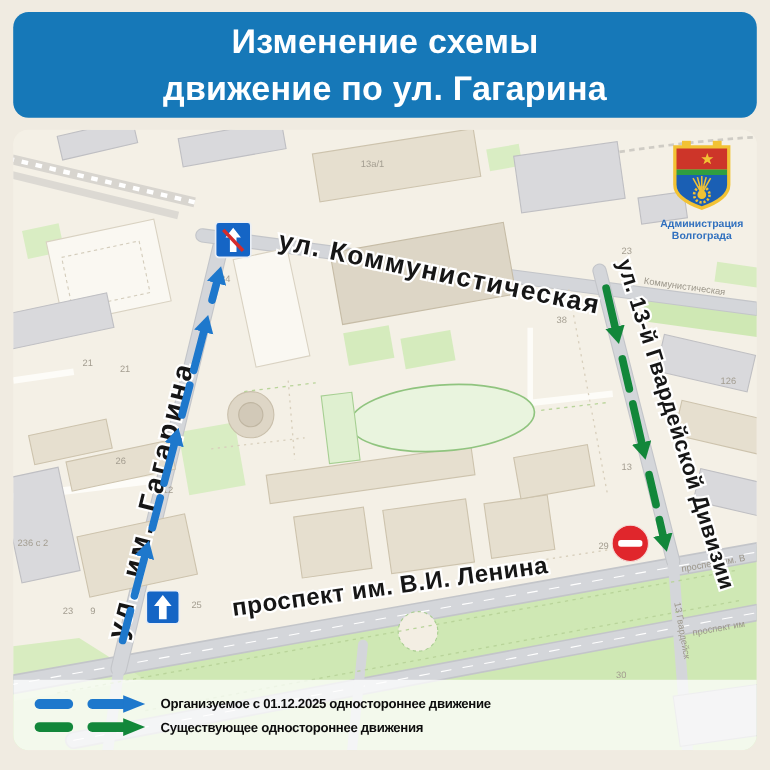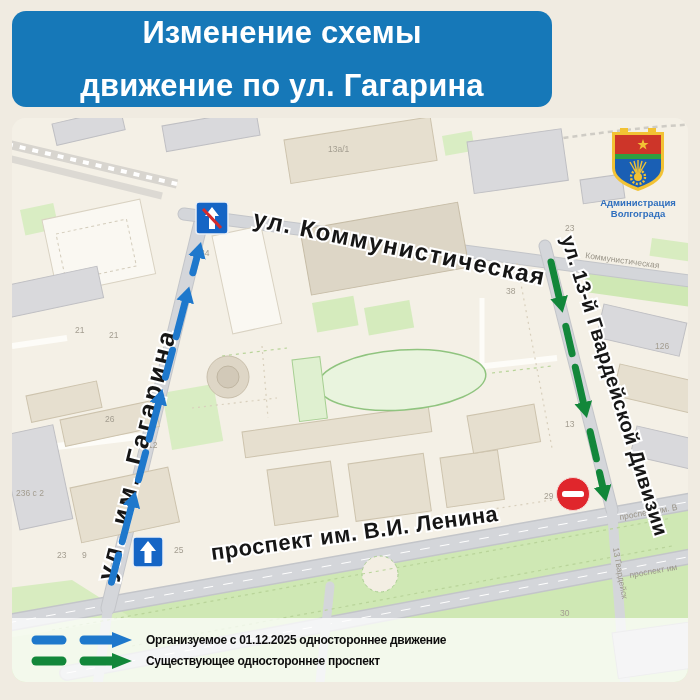--- a/index.html
+++ b/index.html
@@ -4,23 +4,23 @@
 <style>
   html,body{margin:0;padding:0;}
   body{
     width:700px;height:700px;
     background:#f0ebe1;
     font-family:"Liberation Sans", sans-serif;
     position:relative;
     overflow:hidden;
   }
   .header{
-    position:absolute;left:12px;top:11px;width:540px;height:96px;
+    position:absolute;left:12px;top:11px;width:676px;height:96px;
     background:#1678b8;border-radius:14px;
-    display:flex;flex-direction:column;justify-content:space-between;align-items:center;
+    display:flex;flex-direction:column;justify-content:center;align-items:center;
     color:#ffffff;font-weight:700;font-size:31px;line-height:1.4;
     letter-spacing:0.2px;text-align:center;
   }
   .map-wrap{
     position:absolute;left:12px;top:118px;width:676px;height:564px;
     border-radius:14px;overflow:hidden;background:#f4f0e6;
   }
   .map-wrap svg{display:block;}
   .legend{
     position:absolute;left:0;bottom:0;width:100%;height:64px;
@@ -258,16 +258,16 @@
         <polygon points="84,1 104,9 84,17" fill="#1e78cc"></polygon>
       </svg>
       <span class="legend-text">Организуемое с 01.12.2025 одностороннее движение</span>
     </div>
     <div class="legend-row">
       <svg width="108" height="18" viewBox="0 0 108 18">
         <line x1="8" y1="9" x2="34" y2="9" stroke="#12873a" stroke-width="9" stroke-linecap="round"></line>
         <line x1="56" y1="9" x2="84" y2="9" stroke="#12873a" stroke-width="9" stroke-linecap="round"></line>
         <polygon points="84,1 104,9 84,17" fill="#12873a"></polygon>
       </svg>
-      <span class="legend-text">Существующее одностороннее проспект</span>
+      <span class="legend-text">Существующее одностороннее движения</span>
     </div>
   </div>
 </div>
 
 </body></html>

